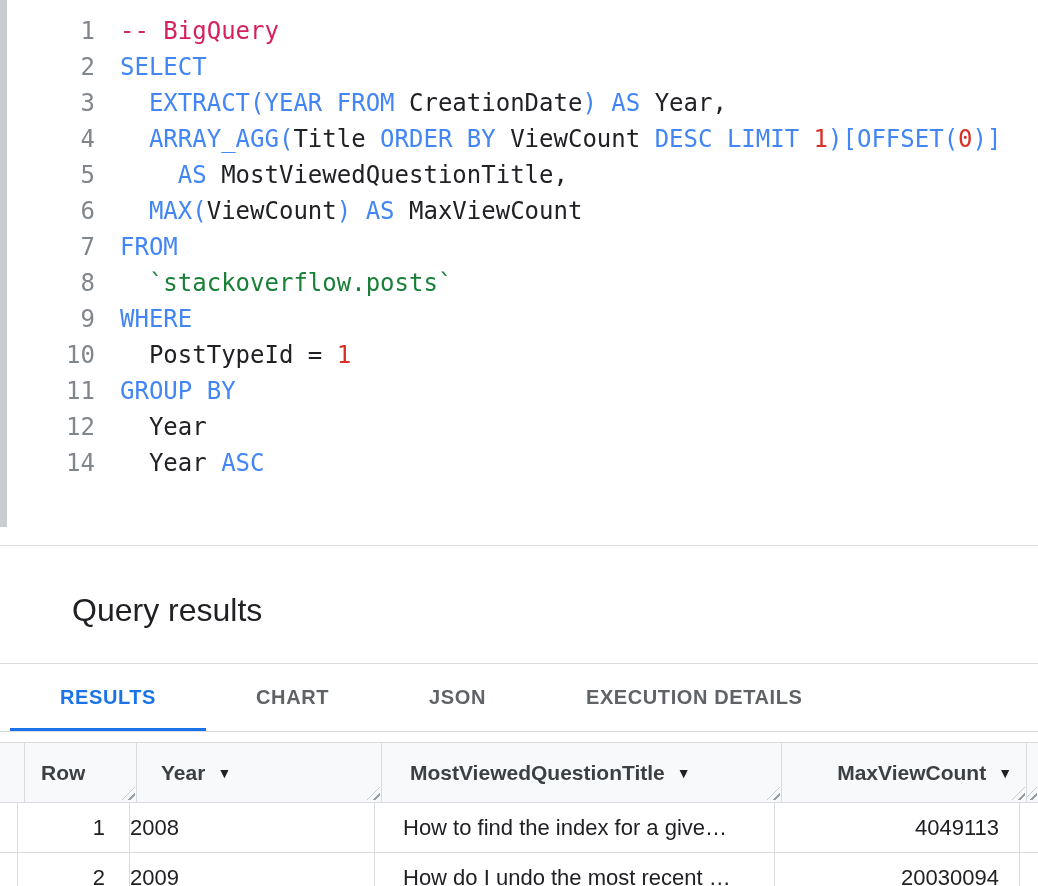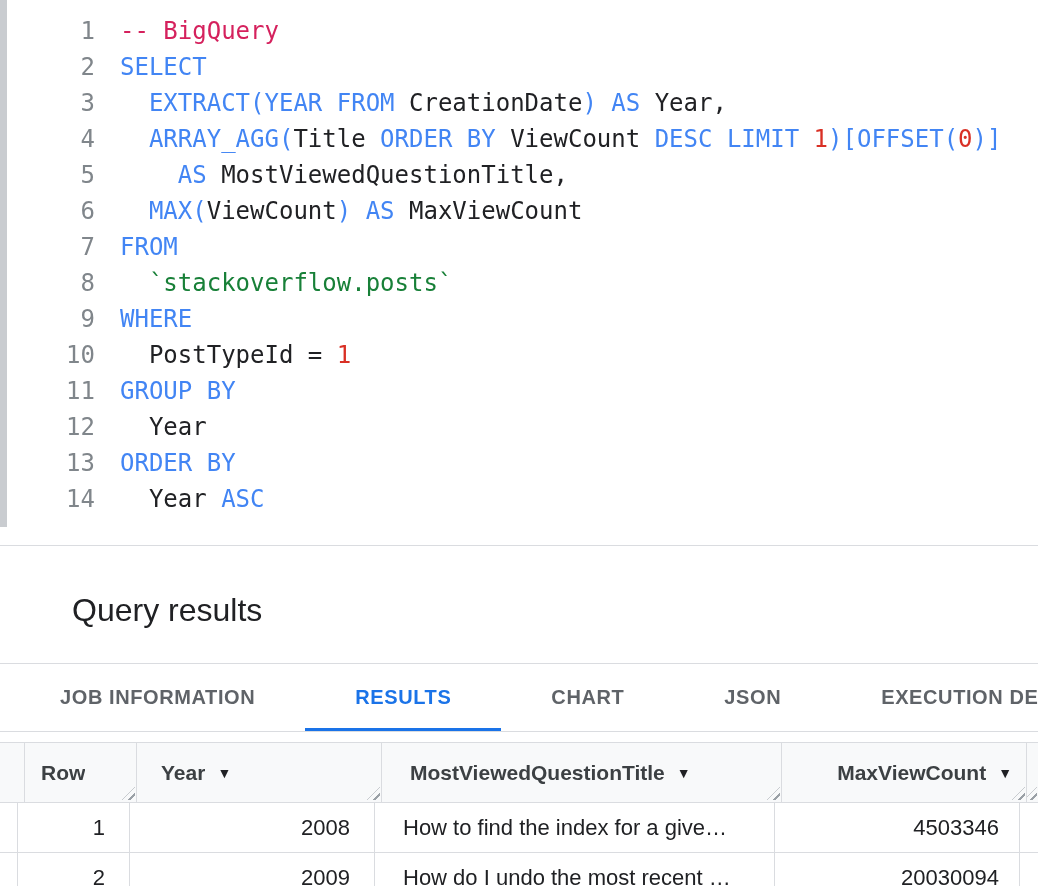--- a/index.html
+++ b/index.html
@@ -54,21 +54,21 @@
   .col0{flex:0 0 112px}
   .col1{flex:0 0 245px}
   .col2{flex:0 0 400px}
   .col3{flex:0 0 245px}
   .col4{flex:1 1 auto;border-right:none}
   .head .col0{padding-left:16px}
   .head .col1{padding-left:24px}
   .head .col2{padding-left:28px}
   .head .col3{justify-content:flex-end;padding-right:14px}
   .body .col0{justify-content:flex-end;padding-right:24px}
-  .body .col1{justify-content:flex-end;padding-right:24px}
+  .body .col1{padding-right:24px}
   .body .col2{padding-left:28px}
   .body .col3{justify-content:flex-end;padding-right:20px}
   .arrow{font-size:14px;margin-left:12px;color:#202124;cursor:pointer}
   .grip{
     position:absolute;right:1px;bottom:2px;width:13px;height:13px;cursor:col-resize;
     background:repeating-linear-gradient(-45deg,transparent 0 3.5px,#9aa0a6 3.5px 5px);
     clip-path:polygon(100% 0,100% 100%,0 100%);
   }
 </style>
 </head>
@@ -82,33 +82,29 @@
       <div class="line"><span class="ln">3</span><span class="lc"><span class="tok-plain">  </span><span class="tok-kw">EXTRACT(YEAR FROM</span><span class="tok-plain"> CreationDate</span><span class="tok-kw">)</span><span class="tok-plain"> </span><span class="tok-kw">AS</span><span class="tok-plain"> Year,</span></span></div>
       <div class="line"><span class="ln">4</span><span class="lc"><span class="tok-plain">  </span><span class="tok-kw">ARRAY_AGG(</span><span class="tok-plain">Title </span><span class="tok-kw">ORDER BY</span><span class="tok-plain"> ViewCount </span><span class="tok-kw">DESC LIMIT</span><span class="tok-plain"> </span><span class="tok-num">1</span><span class="tok-kw">)[OFFSET(</span><span class="tok-num">0</span><span class="tok-kw">)]</span></span></div>
       <div class="line"><span class="ln">5</span><span class="lc"><span class="tok-plain">    </span><span class="tok-kw">AS</span><span class="tok-plain"> MostViewedQuestionTitle,</span></span></div>
       <div class="line"><span class="ln">6</span><span class="lc"><span class="tok-plain">  </span><span class="tok-kw">MAX(</span><span class="tok-plain">ViewCount</span><span class="tok-kw">)</span><span class="tok-plain"> </span><span class="tok-kw">AS</span><span class="tok-plain"> MaxViewCount</span></span></div>
       <div class="line"><span class="ln">7</span><span class="lc"><span class="tok-kw">FROM</span></span></div>
       <div class="line"><span class="ln">8</span><span class="lc"><span class="tok-plain">  </span><span class="tok-tableref">`stackoverflow.posts`</span></span></div>
       <div class="line"><span class="ln">9</span><span class="lc"><span class="tok-kw">WHERE</span></span></div>
       <div class="line"><span class="ln">10</span><span class="lc"><span class="tok-plain">  PostTypeId = </span><span class="tok-num">1</span></span></div>
       <div class="line"><span class="ln">11</span><span class="lc"><span class="tok-kw">GROUP BY</span></span></div>
       <div class="line"><span class="ln">12</span><span class="lc"><span class="tok-plain">  Year</span></span></div>
-      <div class="line"><span class="ln">13</span><span class="lc"><span class="tok-kw">ORDER BY</span></span></div>
       <div class="line"><span class="ln">14</span><span class="lc"><span class="tok-plain">  Year </span><span class="tok-kw">ASC</span></span></div>
     </div>
 </div>
 
 <div class="results-header">
   <h1>Query results</h1>
 </div>
 
 <div class="tabbar" id="tabbar">
-    <div class="tab">
-      <span>JOB INFORMATION</span>
-    </div>
     <div class="tab active">
       <span>RESULTS</span>
     </div>
     <div class="tab">
       <span>CHART</span>
     </div>
     <div class="tab">
       <span>JSON</span>
     </div>
     <div class="tab">
@@ -149,21 +145,21 @@
         <div class="cell col0">
           <span>1</span>
         </div>
         <div class="cell col1">
           <span>2008</span>
         </div>
         <div class="cell col2">
           <span>How to find the index for a give…</span>
         </div>
         <div class="cell col3">
-          <span>4503346</span>
+          <span>4049113</span>
         </div>
         <div class="cell col4">
           <span></span>
         </div>
       </div>
       <div class="tr body">
         <div class="cell colg"></div>
         <div class="cell col0">
           <span>2</span>
         </div>

